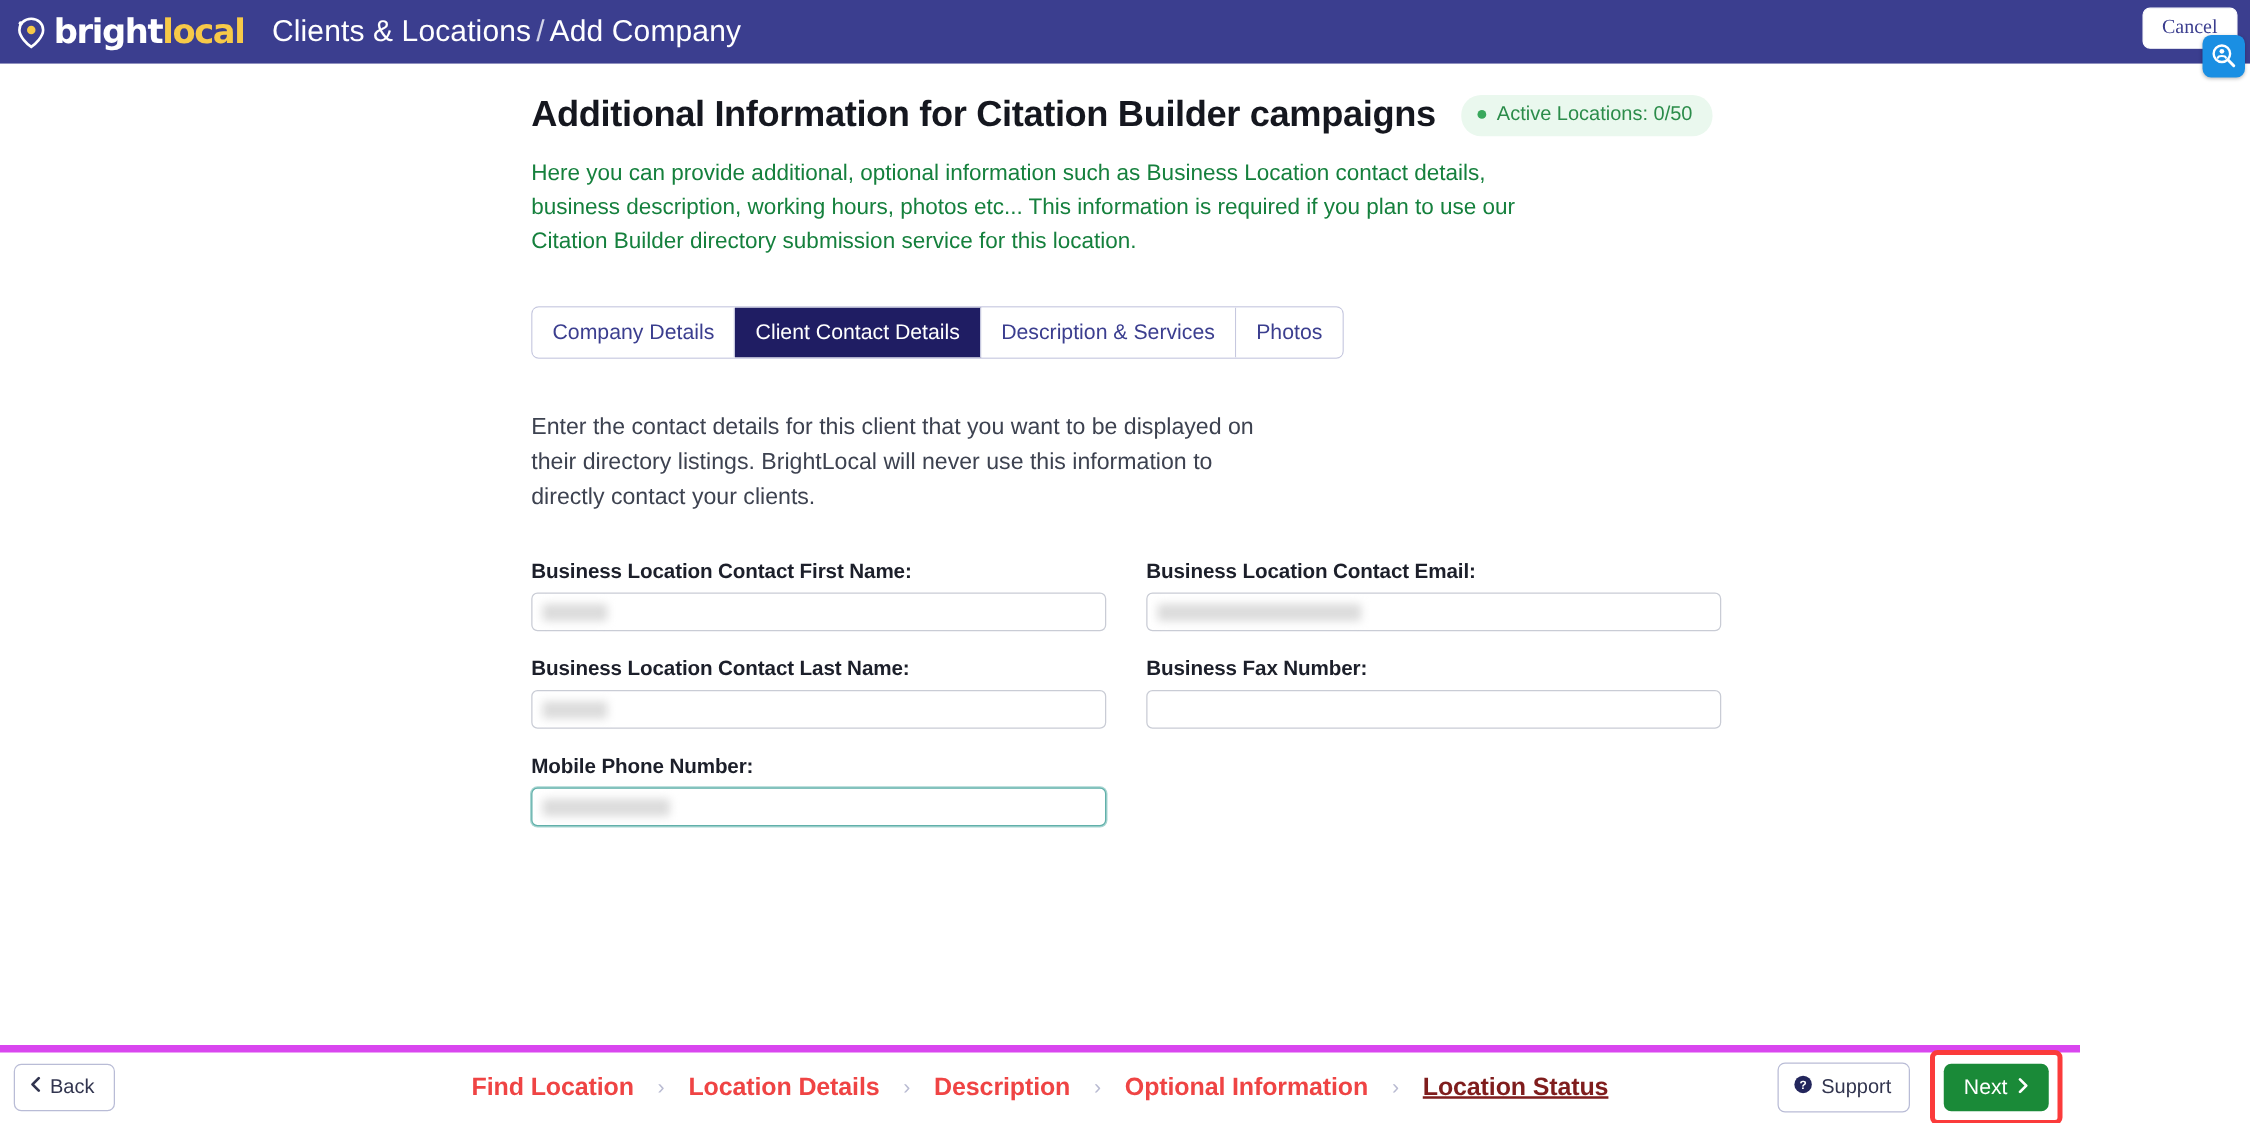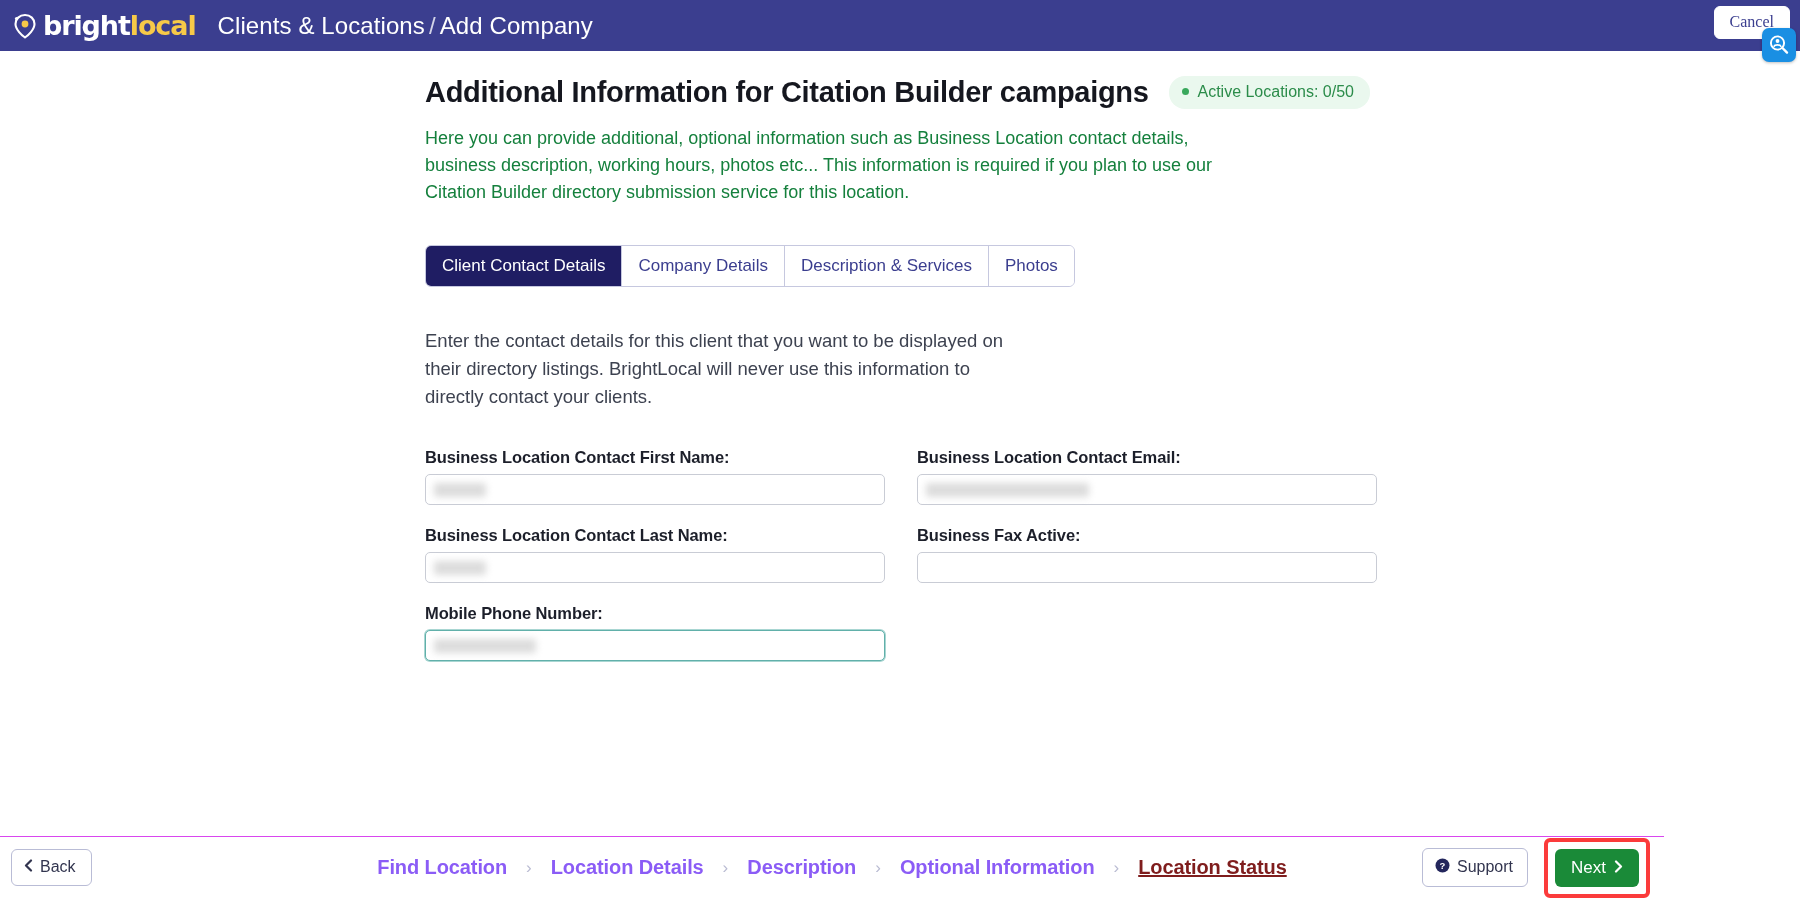--- a/index.html
+++ b/index.html
@@ -223,21 +223,21 @@
     pointer-events: none;
   }
 
   
   .footer {
     position: absolute;
     bottom: 0; left: 0;
     width: 1664px;
     height: 62px;
     background: #ffffff;
-    border-top: 1px solid #d946ef;
+    border-top: 6px solid #d946ef;
     display: flex;
     align-items: center;
   }
 
   .back-btn {
     margin-left: 11px;
     background: #ffffff;
     border: 1px solid #b9bcd6;
     border-radius: 6px;
     padding: 9px 15px 10px 12px;
@@ -255,21 +255,21 @@
     left: 50%;
     transform: translateX(-50%);
     display: flex;
     align-items: center;
     gap: 0;
     white-space: nowrap;
   }
   .step {
     font-size: 20px;
     font-weight: bold;
-    color: #8b5cf6;
+    color: #ef4444;
     cursor: pointer;
     letter-spacing: -0.1px;
   }
   .step.inactive {
     color: #7f1d1d;
     cursor: default;
     text-decoration: underline;
   }
   .step-sep {
     color: #b9bbd2;
@@ -361,22 +361,22 @@
       <h1 class="page-title">Additional Information for Citation Builder campaigns</h1>
       <div class="active-pill">
         <span class="dot"></span>
         <span>Active Locations: 0/50</span>
       </div>
     </div>
 
     <p class="intro">Here you can provide additional, optional information such as Business Location contact details, business description, working hours, photos etc... This information is required if you plan to use our Citation Builder directory submission service for this location.</p>
 
     <div class="tabs">
+      <div class="tab">Company Details</div>
       <div class="tab active">Client Contact Details</div>
-      <div class="tab">Company Details</div>
       <div class="tab">Description &amp; Services</div>
       <div class="tab">Photos</div>
     </div>
 
     <p class="sub-intro">Enter the contact details for this client that you want to be displayed on their directory listings. BrightLocal will never use this information to directly contact your clients.</p>
 
     <div class="form-grid">
 
       <div class="field redacted">
         <label class="field-label">Business Location Contact First Name:</label>
@@ -390,21 +390,21 @@
         <span class="redact-bar" style="width:163px"></span>
       </div>
 
       <div class="field redacted">
         <label class="field-label">Business Location Contact Last Name:</label>
         <input class="field-input" type="text" value="" style="">
         <span class="redact-bar" style="width:52px"></span>
       </div>
 
       <div class="field">
-        <label class="field-label">Business Fax Active:</label>
+        <label class="field-label">Business Fax Number:</label>
         <input class="field-input" type="text" value="" style="">
       </div>
 
       <div class="field redacted">
         <label class="field-label">Mobile Phone Number:</label>
         <input class="field-input focused" type="text" value="" style="">
         <span class="redact-bar" style="width:102px"></span>
       </div>
 
     </div>

